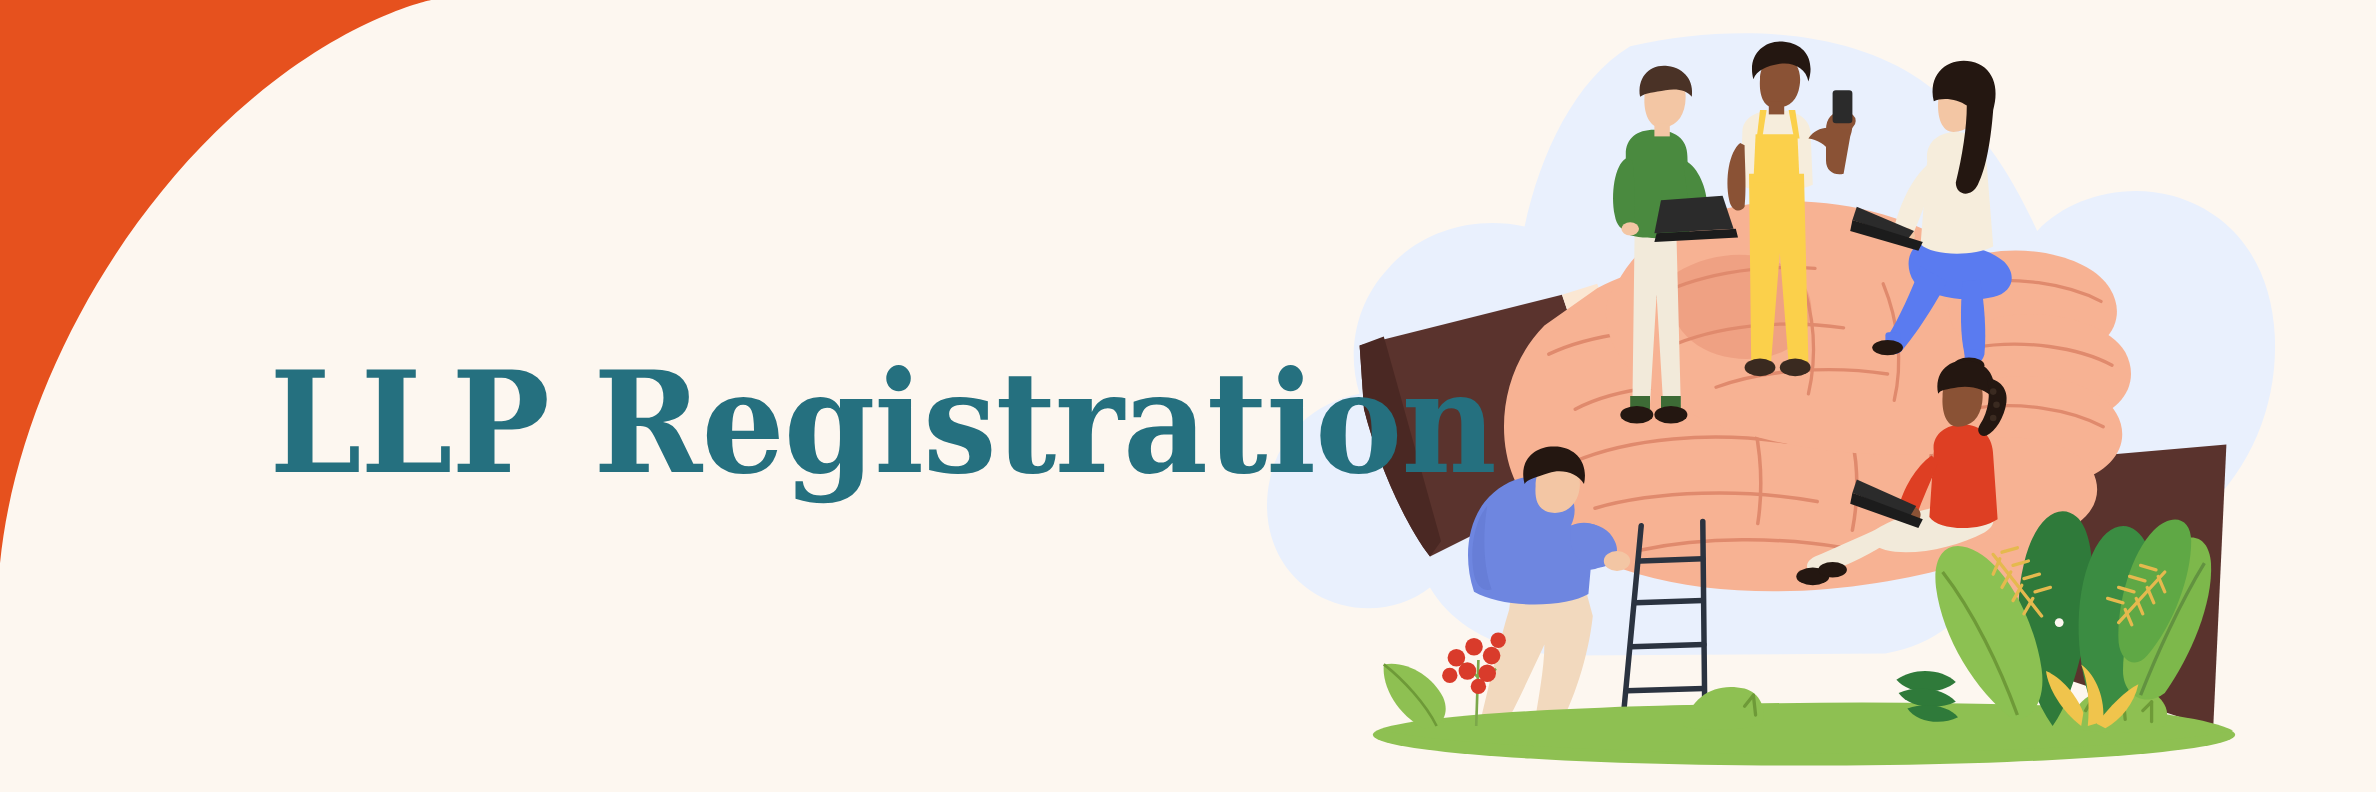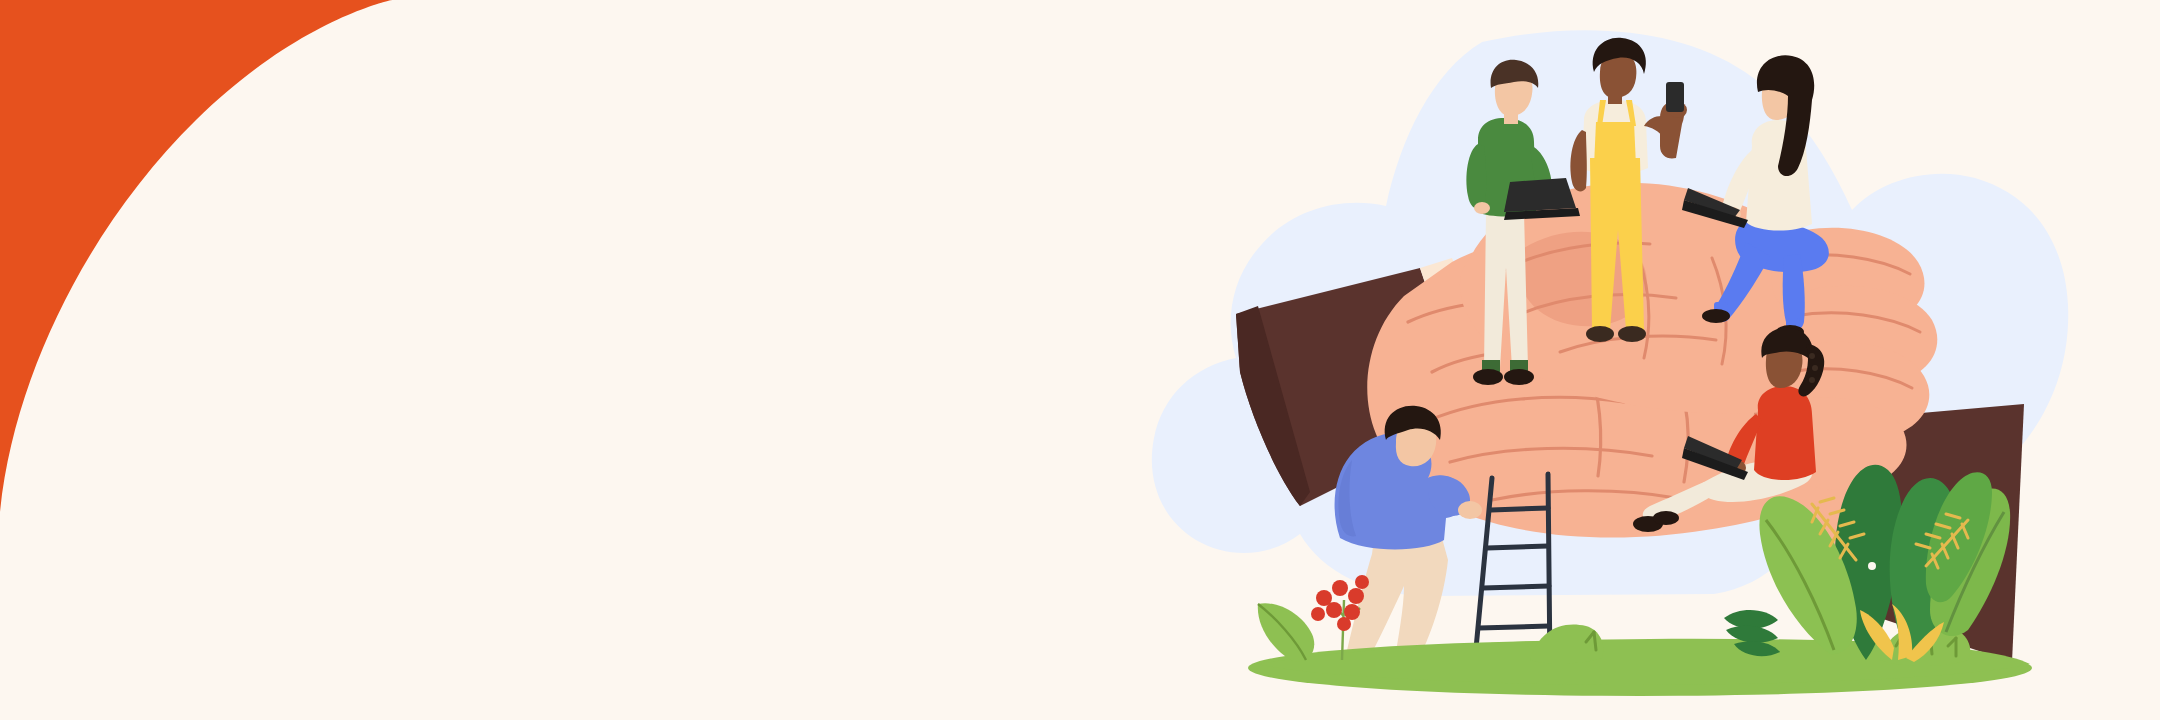--- a/index.html
+++ b/index.html
@@ -435,14 +435,17 @@
             <path d="M1898 660 C1900 640 1898 618 1892 604 C1906 614 1914 636 1912 656 Z"></path>
             <path d="M1906 658 C1918 642 1932 628 1944 622 C1940 640 1928 654 1914 662 Z"></path>
           </g>
         </g>
 
       </g>
 
     </g>
   </svg>
 
+  <div id="headlineWrap">
+    <h1 id="headline">LLP Registration</h1>
+  </div>
 
 </div>
 
 </body></html>

